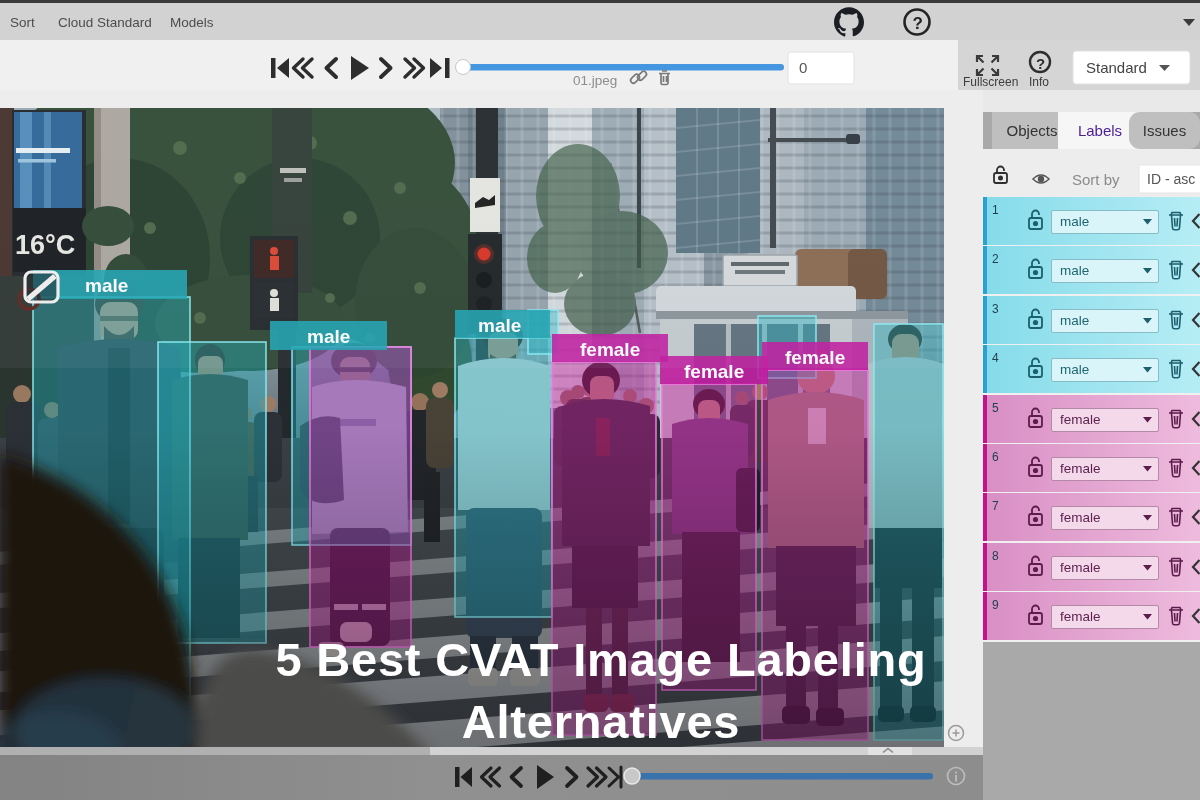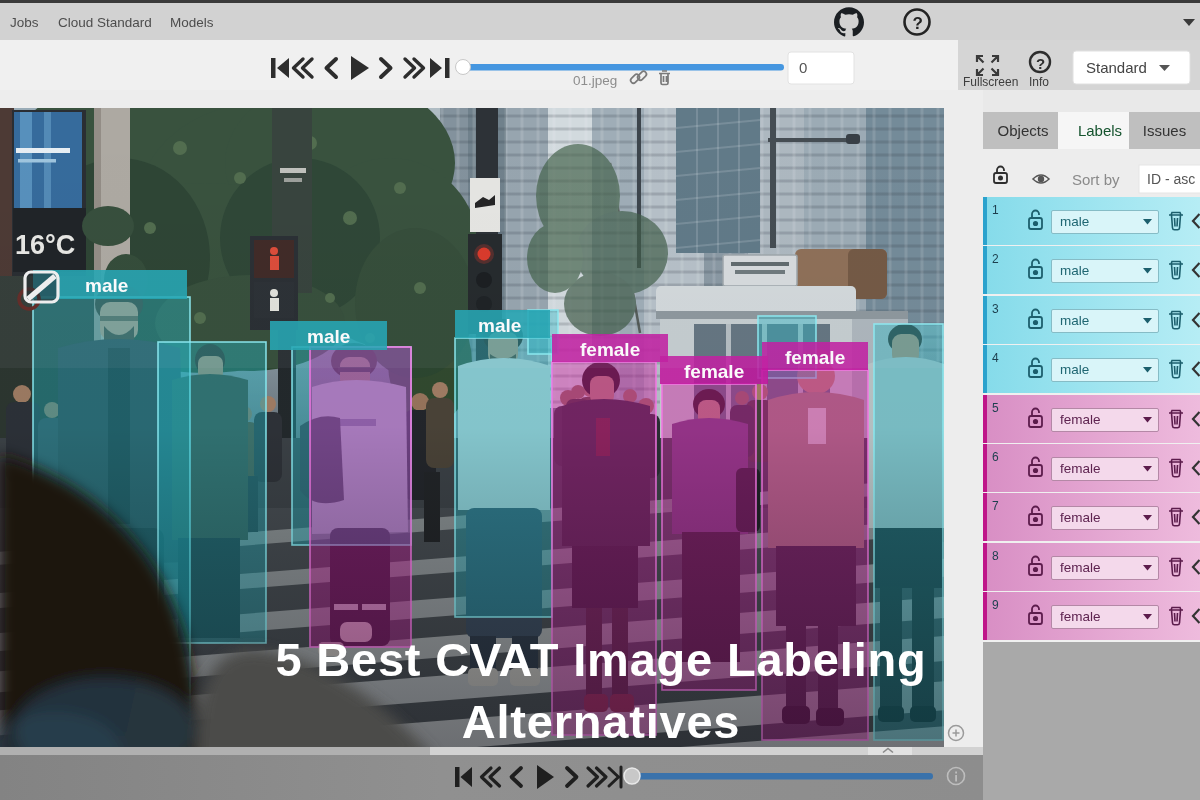--- a/index.html
+++ b/index.html
@@ -29,21 +29,21 @@
   .female-row { background:linear-gradient(90deg,#d88ec4,#eebbdd); }
   .female-row .accent { position:absolute; left:0; top:0; width:4px; height:48px; background:#bf1589; }
   .female-row .drop { background:#f4d9eb; border:1px solid #b488a6; color:#5e2350; }
   
   #title { left:0; top:629px; width:1202px; text-align:center; color:#fff; font-weight:bold; font-size:47px; line-height:62px; letter-spacing:0.8px; }
 </style>
 </head>
 <body>
 <div class="abs" id="topstrip"></div>
 <div class="abs" id="navbar">
-  <span style="left:10px;">Jobs</span>
+  <span style="left:10px;">Sort</span>
   <span style="left:58px;">Cloud Standard</span>
   <span style="left:170px;text-align:right;">Models</span>
 </div>
 <div class="abs" id="toolbar"></div>
 <div class="abs" id="toolbar-right"></div>
 <svg class="abs" style="left:0;top:40px;" width="1200" height="50" viewBox="0 0 1200 50">
   <g fill="#2d2d2d" stroke="none">
 
     <path d="M271 18 h4.5 v20 h-4.5 z M289 18 l-12 10 l12 10 z"></path>
 
@@ -473,23 +473,23 @@
         <line x1="28" y1="191" x2="55" y2="168" stroke="#f2f2f2" stroke-width="5.5"></line>
       </g>
     </g>
   </g>
   <rect x="0" y="0" width="944" height="260" fill="#dce4e8" opacity="0.06"></rect>
   <rect x="0" y="0" width="944" height="639" fill="url(#dimmer)"></rect>
 </svg>
 <div class="abs" id="sidebar">
   <div style="position:absolute;left:0;top:0;width:217px;height:22px;background:#e9e9e9;"></div>
   <div style="position:absolute;left:0;top:107px;width:217px;height:445px;background:#f0f0f0;"></div>
-  <div class="tab" style="left:0px; width:80px;">Objects</div>
-  <div class="tab" style="left:75px; width:84px; background:#f6f6f6; color:#14532d;">Labels</div>
-  <div class="tab" style="left:146px; width:71px;">Issues</div>
+  <div class="tab" style="left:9px; width:80px;">Objects</div>
+  <div class="tab" style="left:75px; width:84px; background:#f6f6f6; color:#4c1d95;">Labels</div>
+  <div class="tab" style="left:146px; width:71px;border-radius:11px;">Issues</div>
   <div id="sortrow"></div>
   <svg class="abs" style="left:0;top:59px;" width="217" height="48" viewBox="0 0 217 48">
     <g stroke="#2e2e2e" stroke-width="1.8" fill="none">
       <rect x="11" y="24" width="13" height="10" rx="2"></rect>
       <path d="M14 24 v-3 a3.5 3.5 0 0 1 7 0 v1"></path>
       <circle cx="17.5" cy="29" r="1.6" fill="#2e2e2e"></circle>
     </g>
     <g stroke="#555" stroke-width="1.6" fill="none">
       <path d="M50 30 q8 -8 16 0 q-8 8 -16 0 z"></path>
       <circle cx="58" cy="30" r="2.4" fill="#555"></circle>

